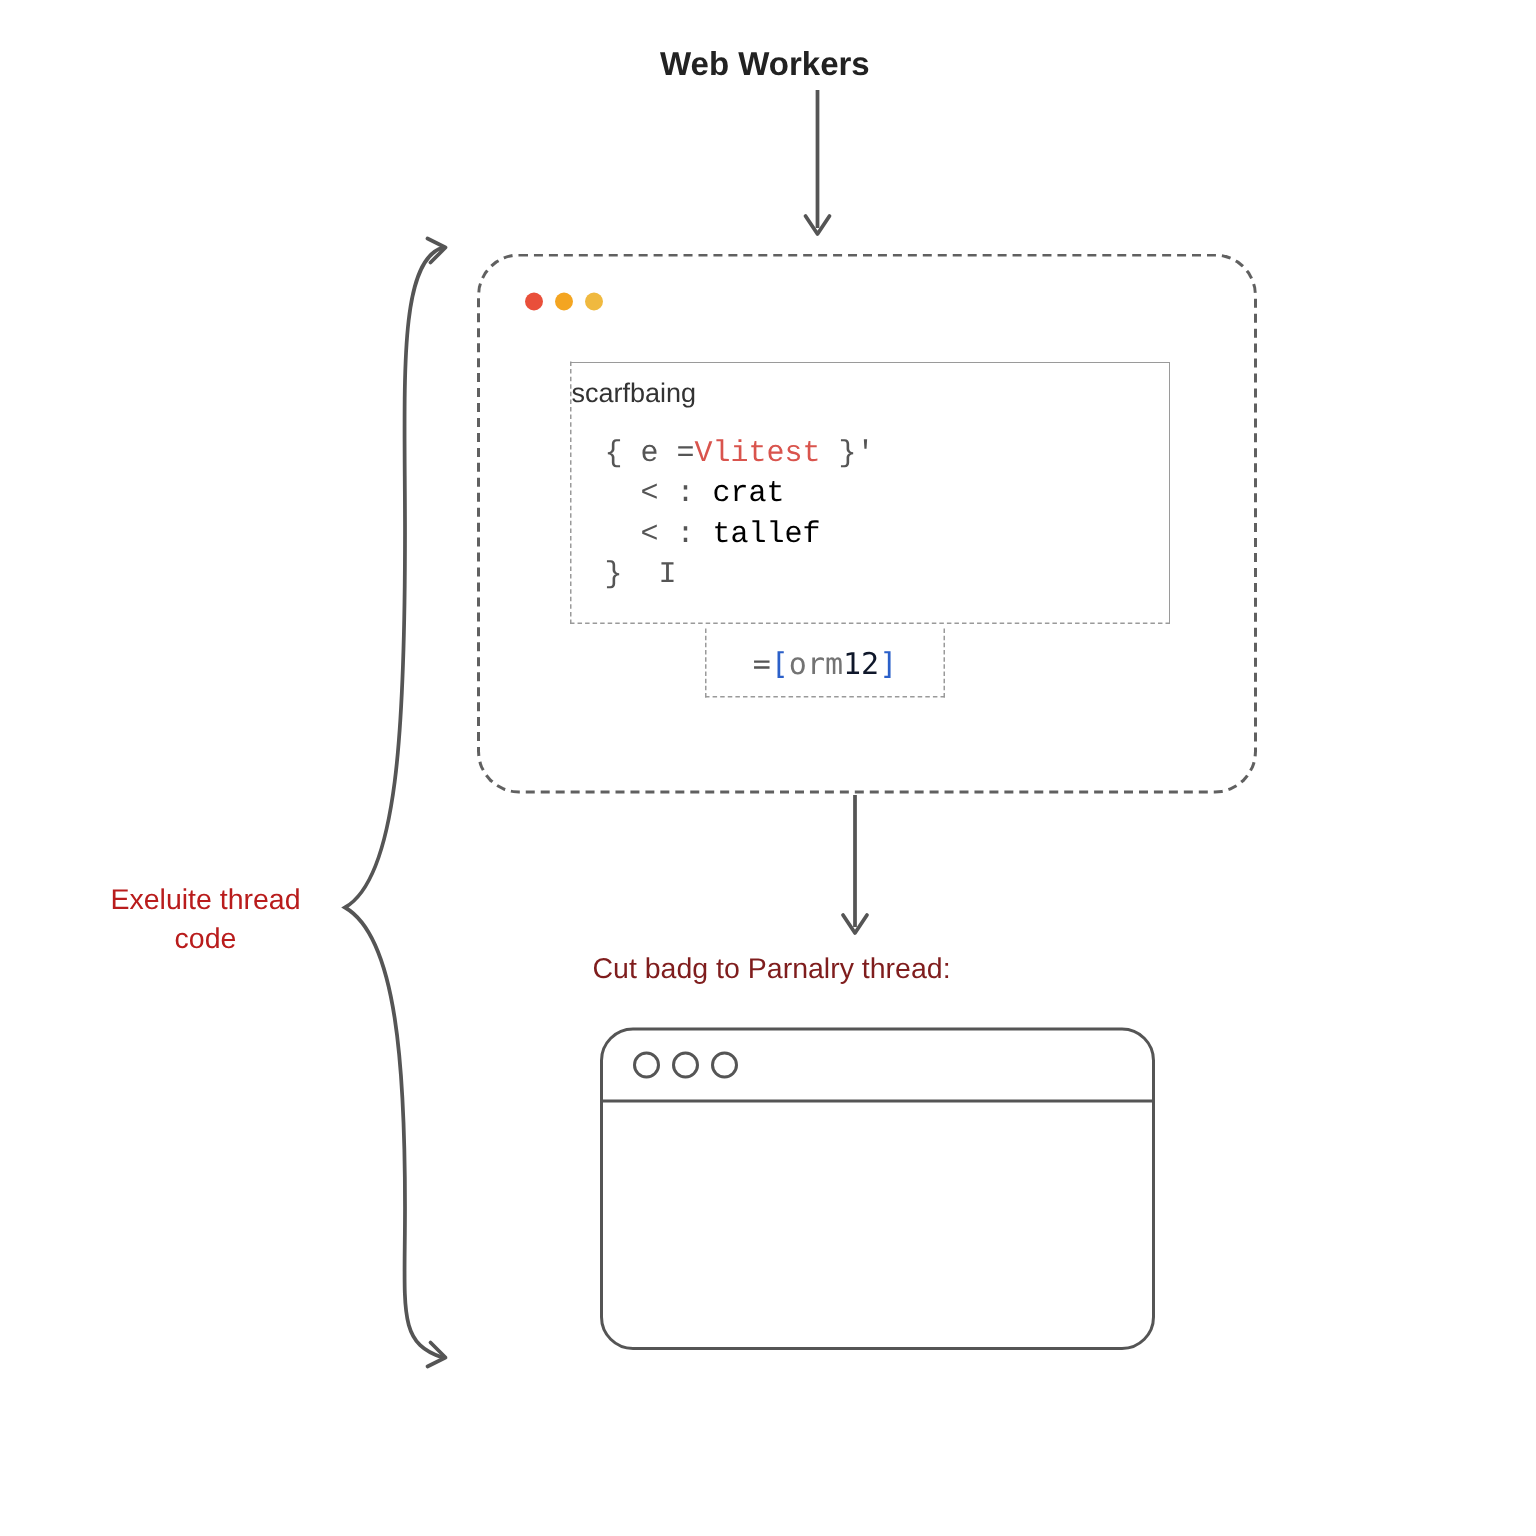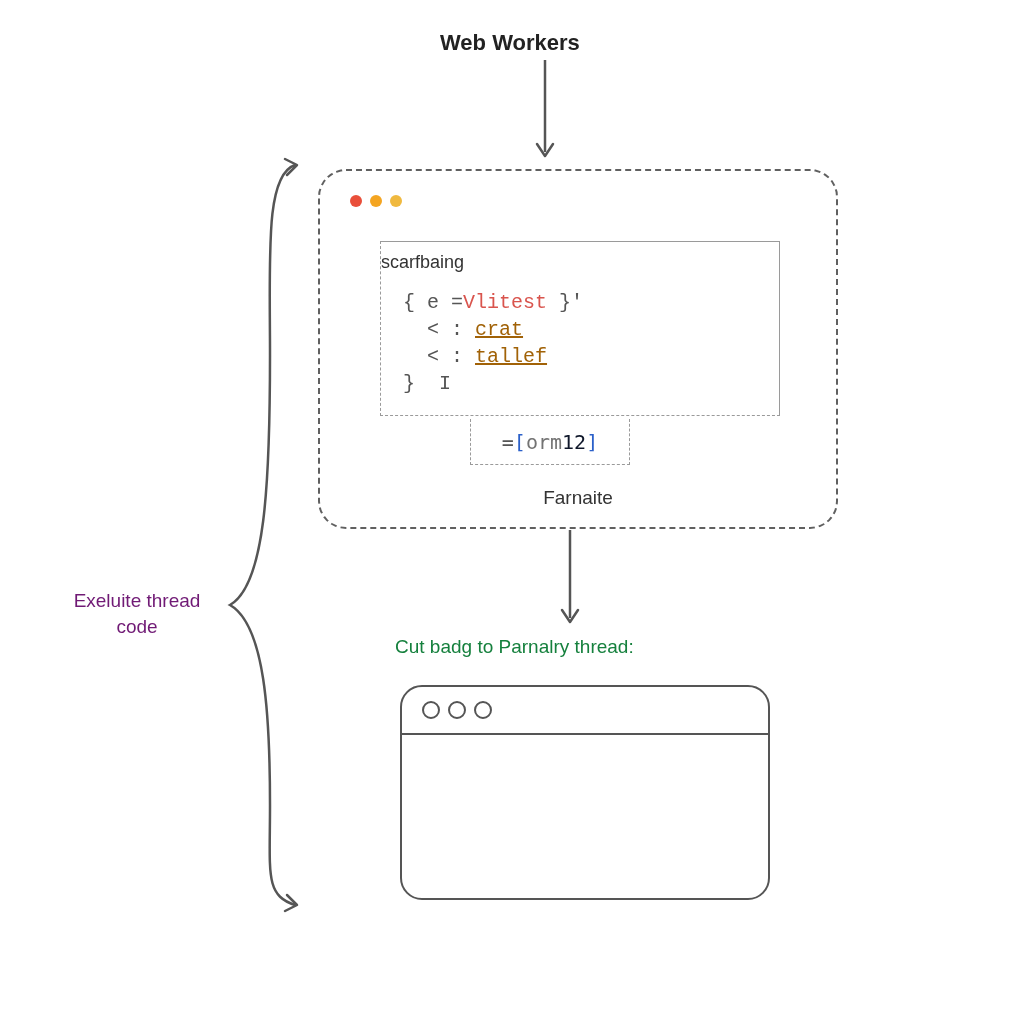--- a/index.html
+++ b/index.html
@@ -64,21 +64,21 @@
     color: #333;
   }
   .code-block {
     font-family: "SFMono-Regular", Consolas, "Liberation Mono", monospace;
     font-size: 20px;
     line-height: 1.35;
     margin: 16px 0 0 22px;
     white-space: pre;
   }
   .tok-red   { color: #d9544d; text-align: right; }
-  .tok-green { color: #a16207; text-decoration: underline; }
+  .tok-green { color: #000000; }
   .tok-gray  { color: #555; }
   .orm-tag {
     position: absolute;
     top: 248px;
     left: 150px;
     width: 160px;
     height: 46px;
     border: 1.5px dashed #9a9a9a;
     border-top: none;
     display: flex;
@@ -104,21 +104,21 @@
   .arrow-mid {
     position: absolute;
     top: 530px;
     left: 560px;
   }
   .sub-label {
     position: absolute;
     top: 636px;
     left: 395px;
     font-size: 19px;
-    color: #15803d;
+    color: #7f1d1d;
   }
   .browser-window {
     position: absolute;
     top: 685px;
     left: 400px;
     width: 370px;
     height: 215px;
     border: 2px solid #555;
     border-radius: 22px;
     background: #fff;
@@ -138,21 +138,21 @@
   }
   
   .left-label {
     position: absolute;
     top: 588px;
     left: 62px;
     width: 150px;
     text-align: center;
     font-size: 19px;
     line-height: 1.35;
-    color: #701a75;
+    color: #b91c1c;
   }
   .brace-svg {
     position: absolute;
     top: 155px;
     left: 215px;
   }
   svg { overflow: visible; }
 </style>
 </head>
 <body>
@@ -180,21 +180,20 @@
   </div>
 
   <div class="orm-tag">
     <span class="tok-eq">=</span>
     <span class="tok-brkt">[</span>
     <span class="tok-orm">orm</span>
     <span class="tok-num">12</span>
     <span class="tok-brkt">]</span>
   </div>
 
-  <div class="farnaite">Farnaite</div>
 </div>
 
 <svg class="arrow-mid" width="20" height="100">
   <line x1="10" y1="0" x2="10" y2="88" stroke="#555" stroke-width="2.5"></line>
   <polyline points="2,80 10,92 18,80" fill="none" stroke="#555" stroke-width="2.5" stroke-linecap="round" stroke-linejoin="round"></polyline>
 </svg>
 
 <div class="sub-label">Cut badg to Parnalry thread:</div>
 
 <div class="browser-window">

